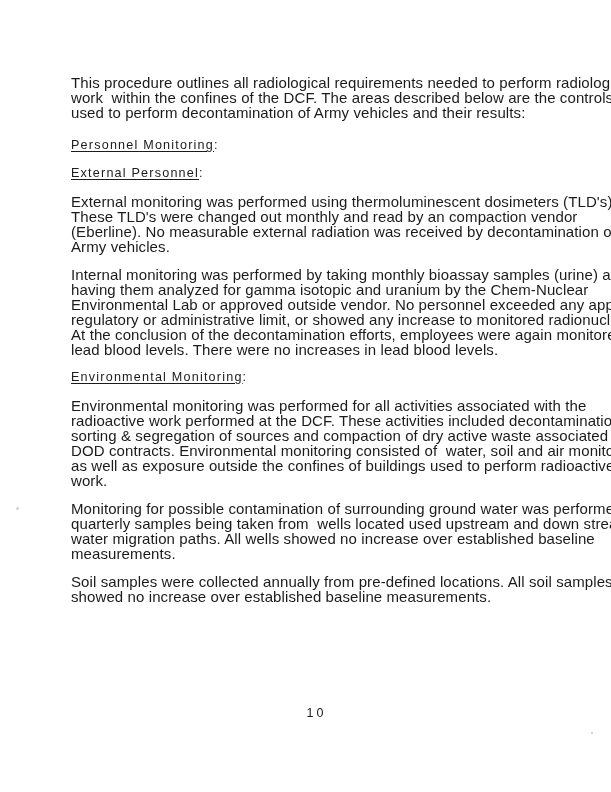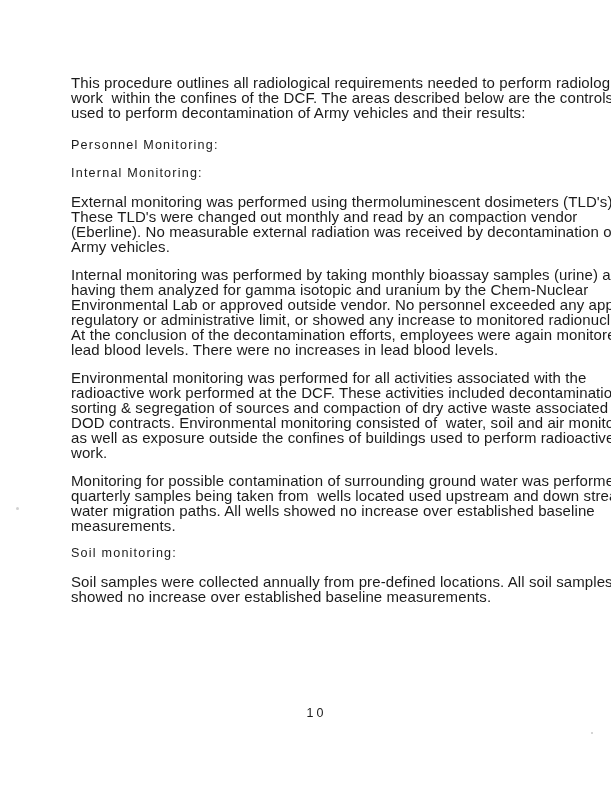--- a/index.html
+++ b/index.html
@@ -32,20 +32,21 @@
     margin-bottom: 18px;
   }
   .heading {
     font-size: 12.6px;
     line-height: 15px;
     letter-spacing: 1.2px;
     margin: 0 0 13px 0;
     white-space: pre;
   }
   .heading .u {
+    text-decoration: underline;
     text-underline-offset: 2px;
     margin-top: 28px;
   }
   .page-number {
     position: absolute;
     top: 706px;
     left: 0;
     width: 100%;
     text-align: center;
     font-size: 12.5px;
@@ -65,50 +66,50 @@
 <body>
 
 <div class="page">
 
   <div class="para intro">This procedure outlines all radiological requirements needed to perform radiological
 work  within the confines of the DCF. The areas described below are the controls
 used to perform decontamination of Army vehicles and their results:</div>
 
   <div class="heading"><span class="u">Personnel Monitoring</span><span>:</span></div>
 
-  <div class="heading"><span class="u">Internal Monitoring</span><span>:</span></div>
+  <div class="heading"><span class="u">External Personnel</span><span>:</span></div>
 
   <div class="para">External monitoring was performed using thermoluminescent dosimeters (TLD's).
 These TLD's were changed out monthly and read by an compaction vendor
 (Eberline). No measurable external radiation was received by decontamination of the
 Army vehicles.</div>
 
 
   <div class="para">Internal monitoring was performed by taking monthly bioassay samples (urine) and
 having them analyzed for gamma isotopic and uranium by the Chem-Nuclear
 Environmental Lab or approved outside vendor. No personnel exceeded any applicable
 regulatory or administrative limit, or showed any increase to monitored radionuclides.
 At the conclusion of the decontamination efforts, employees were again monitored for
 lead blood levels. There were no increases in lead blood levels.</div>
 
+  <div class="heading"><span class="u">Environmental Monitoring</span><span>:</span></div>
 
   <div class="para">Environmental monitoring was performed for all activities associated with the
 radioactive work performed at the DCF. These activities included decontamination,
 sorting &amp; segregation of sources and compaction of dry active waste associated with
 DOD contracts. Environmental monitoring consisted of  water, soil and air monitoring
 as well as exposure outside the confines of buildings used to perform radioactive
 work.</div>
 
 
   <div class="para">Monitoring for possible contamination of surrounding ground water was performed by
 quarterly samples being taken from  wells located used upstream and down stream  of
 water migration paths. All wells showed no increase over established baseline
 measurements.</div>
 
-  <div class="heading"><span class="u">Soil monitoring</span><span>:</span></div>
 
   <div class="para">Soil samples were collected annually from pre-defined locations. All soil samples
 showed no increase over established baseline measurements.</div>
 
 </div>
 
 <div class="page-number">10</div>
 
 <div class="speck speck-left"></div>
 <div class="speck speck-right"></div>

